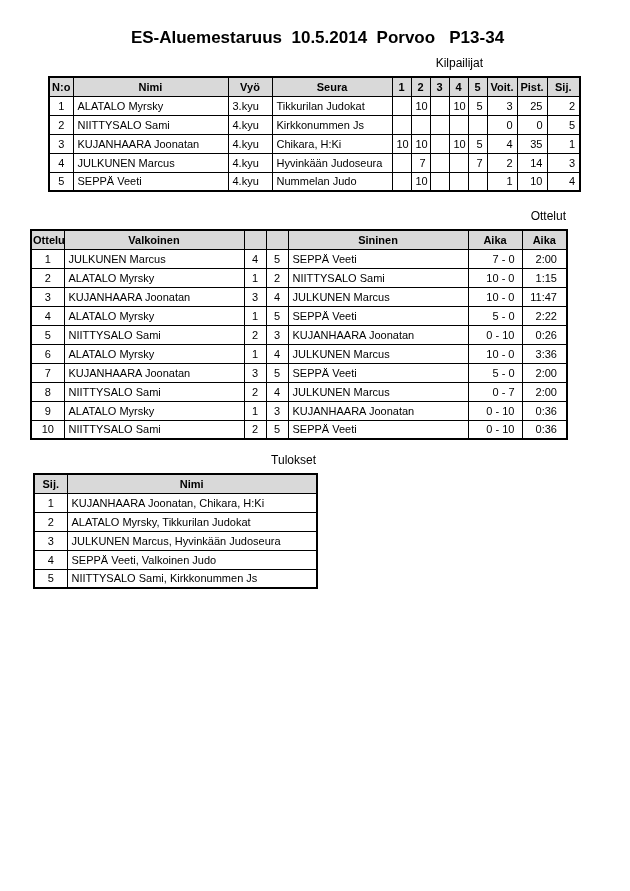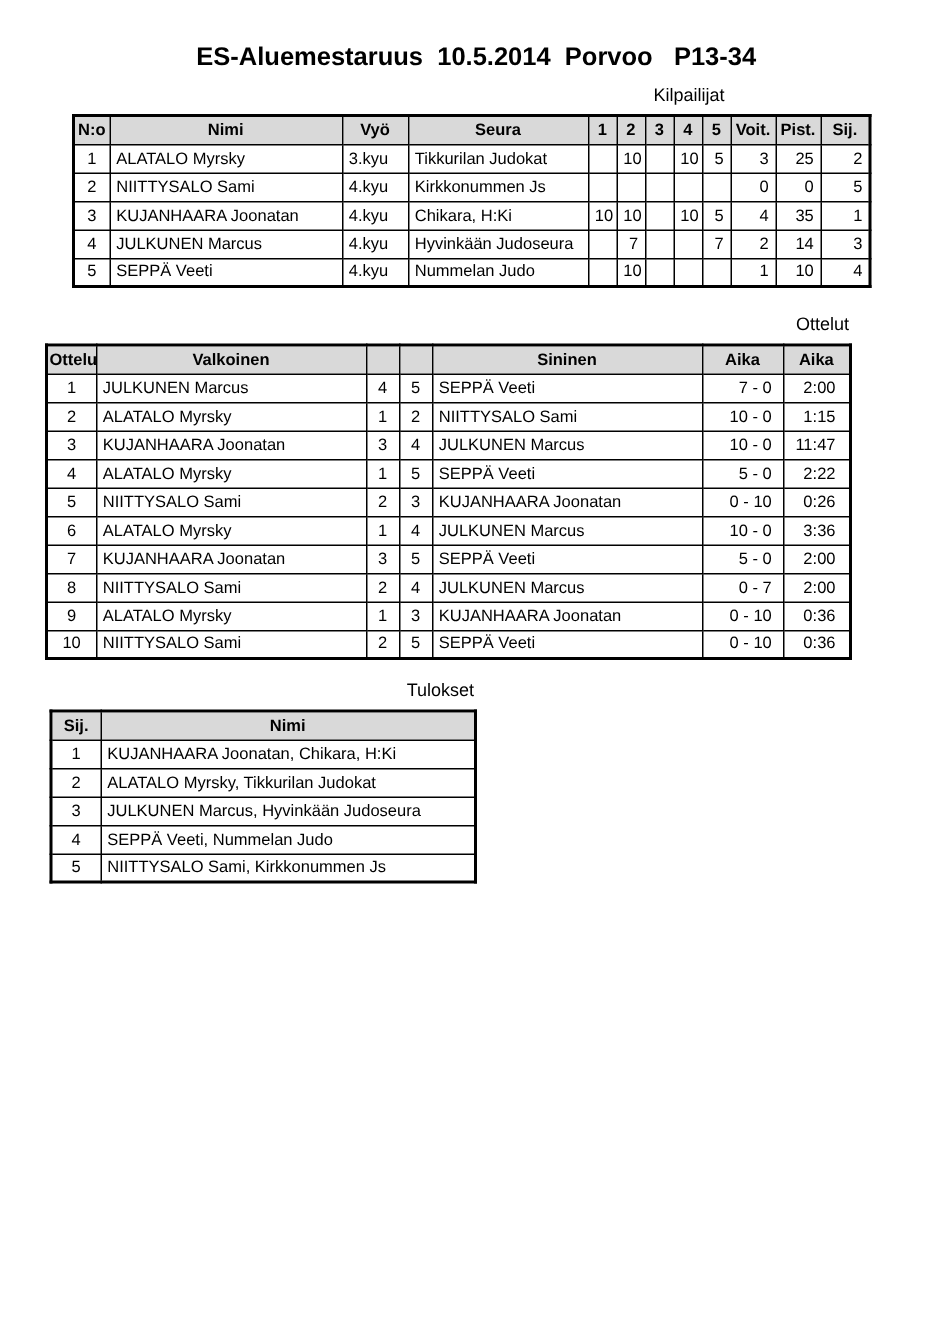--- a/index.html
+++ b/index.html
@@ -317,21 +317,21 @@
         <tr>
           <td>2</td>
           <td>ALATALO Myrsky, Tikkurilan Judokat</td>
         </tr>
         <tr>
           <td>3</td>
           <td>JULKUNEN Marcus, Hyvinkään Judoseura</td>
         </tr>
         <tr>
           <td>4</td>
-          <td>SEPPÄ Veeti, Nummelan Judo</td>
+          <td>SEPPÄ Veeti, Valkoinen Judo</td>
         </tr>
         <tr>
           <td>5</td>
           <td>NIITTYSALO Sami, Kirkkonummen Js</td>
         </tr>
       </tbody>
   </table>
 
 </div>
 

